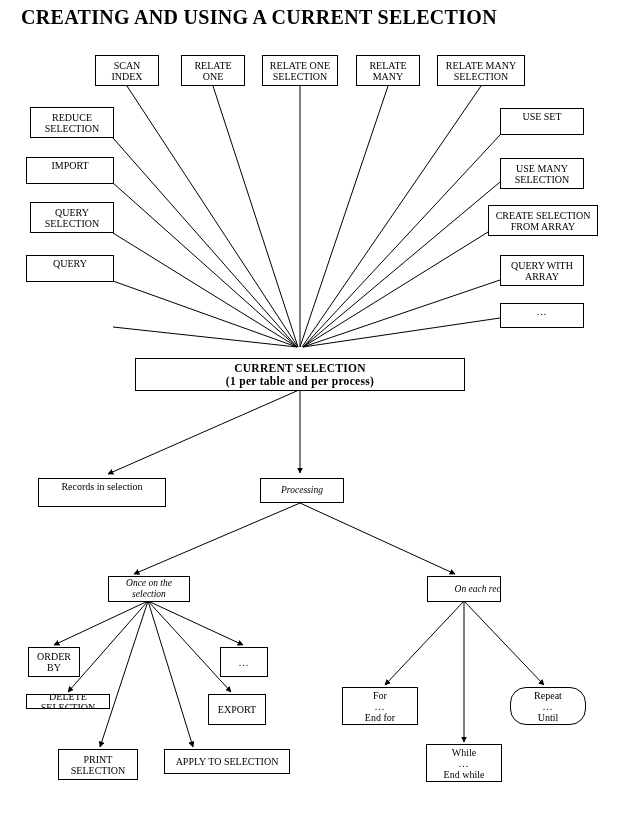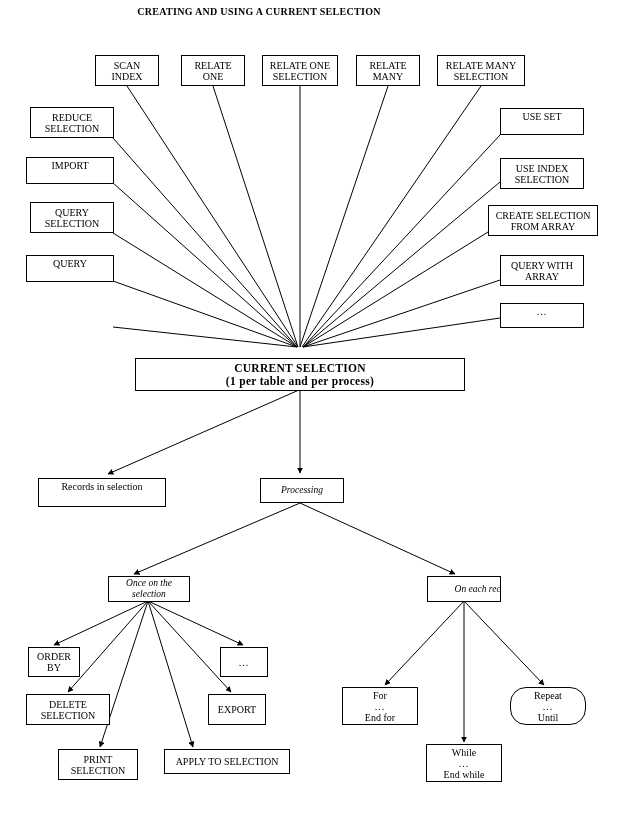--- a/index.html
+++ b/index.html
@@ -28,21 +28,21 @@
     pointer-events: none;
   }
   .title {
     position: absolute;
     left: 0;
     top: 6px;
     width: 518px;
     text-align: center;
     font-family: "Liberation Serif", "DejaVu Serif", serif;
     font-weight: bold;
-    font-size: 10px;
+    font-size: 20px;
     letter-spacing: 0.3px;
     white-space: nowrap;
   }
   .node {
     position: absolute;
     box-sizing: border-box;
     border: 1px solid #000000;
     background: #ffffff;
     font-family: "Liberation Serif", "DejaVu Serif", serif;
     font-size: 10px;
@@ -170,21 +170,21 @@
   <div class="node top-align" style="left:26px; top:255px; width:88px; height:27px;">
     <span class="ln">QUERY</span>
   </div>
 
 
   <div class="node top-align" style="left:500px; top:108px; width:84px; height:27px;">
     <span class="ln">USE SET</span>
   </div>
 
   <div class="node" style="left:500px; top:158px; width:84px; height:31px;">
-    <span class="ln">USE INDEX</span>
+    <span class="ln">USE MANY</span>
     <span class="ln">SELECTION</span>
   </div>
 
   <div class="node" style="left:488px; top:205px; width:110px; height:31px;">
     <span class="ln">CREATE SELECTION</span>
     <span class="ln">FROM  ARRAY</span>
   </div>
 
   <div class="node" style="left:500px; top:255px; width:84px; height:31px;">
     <span class="ln">QUERY WITH</span>
@@ -215,21 +215,21 @@
 
   <div class="node italic" style="left:427px; top:576px; width:74px; height:26px;padding-left:42px;">
     <span class="ln">On each record</span>
   </div>
 
   <div class="node" style="left:28px; top:647px; width:52px; height:30px;">
     <span class="ln">ORDER</span>
     <span class="ln">BY</span>
   </div>
 
-  <div class="node" style="left:26px; top:694px; width:84px; height:31px;">
+  <div class="node" style="left:26px; top:694px; width:84px; height:15px;">
     <span class="ln">DELETE</span>
     <span class="ln">SELECTION</span>
   </div>
 
   <div class="node" style="left:58px; top:749px; width:80px; height:31px;">
     <span class="ln">PRINT</span>
     <span class="ln">SELECTION</span>
   </div>
 
   <div class="node" style="left:164px; top:749px; width:126px; height:25px;">

